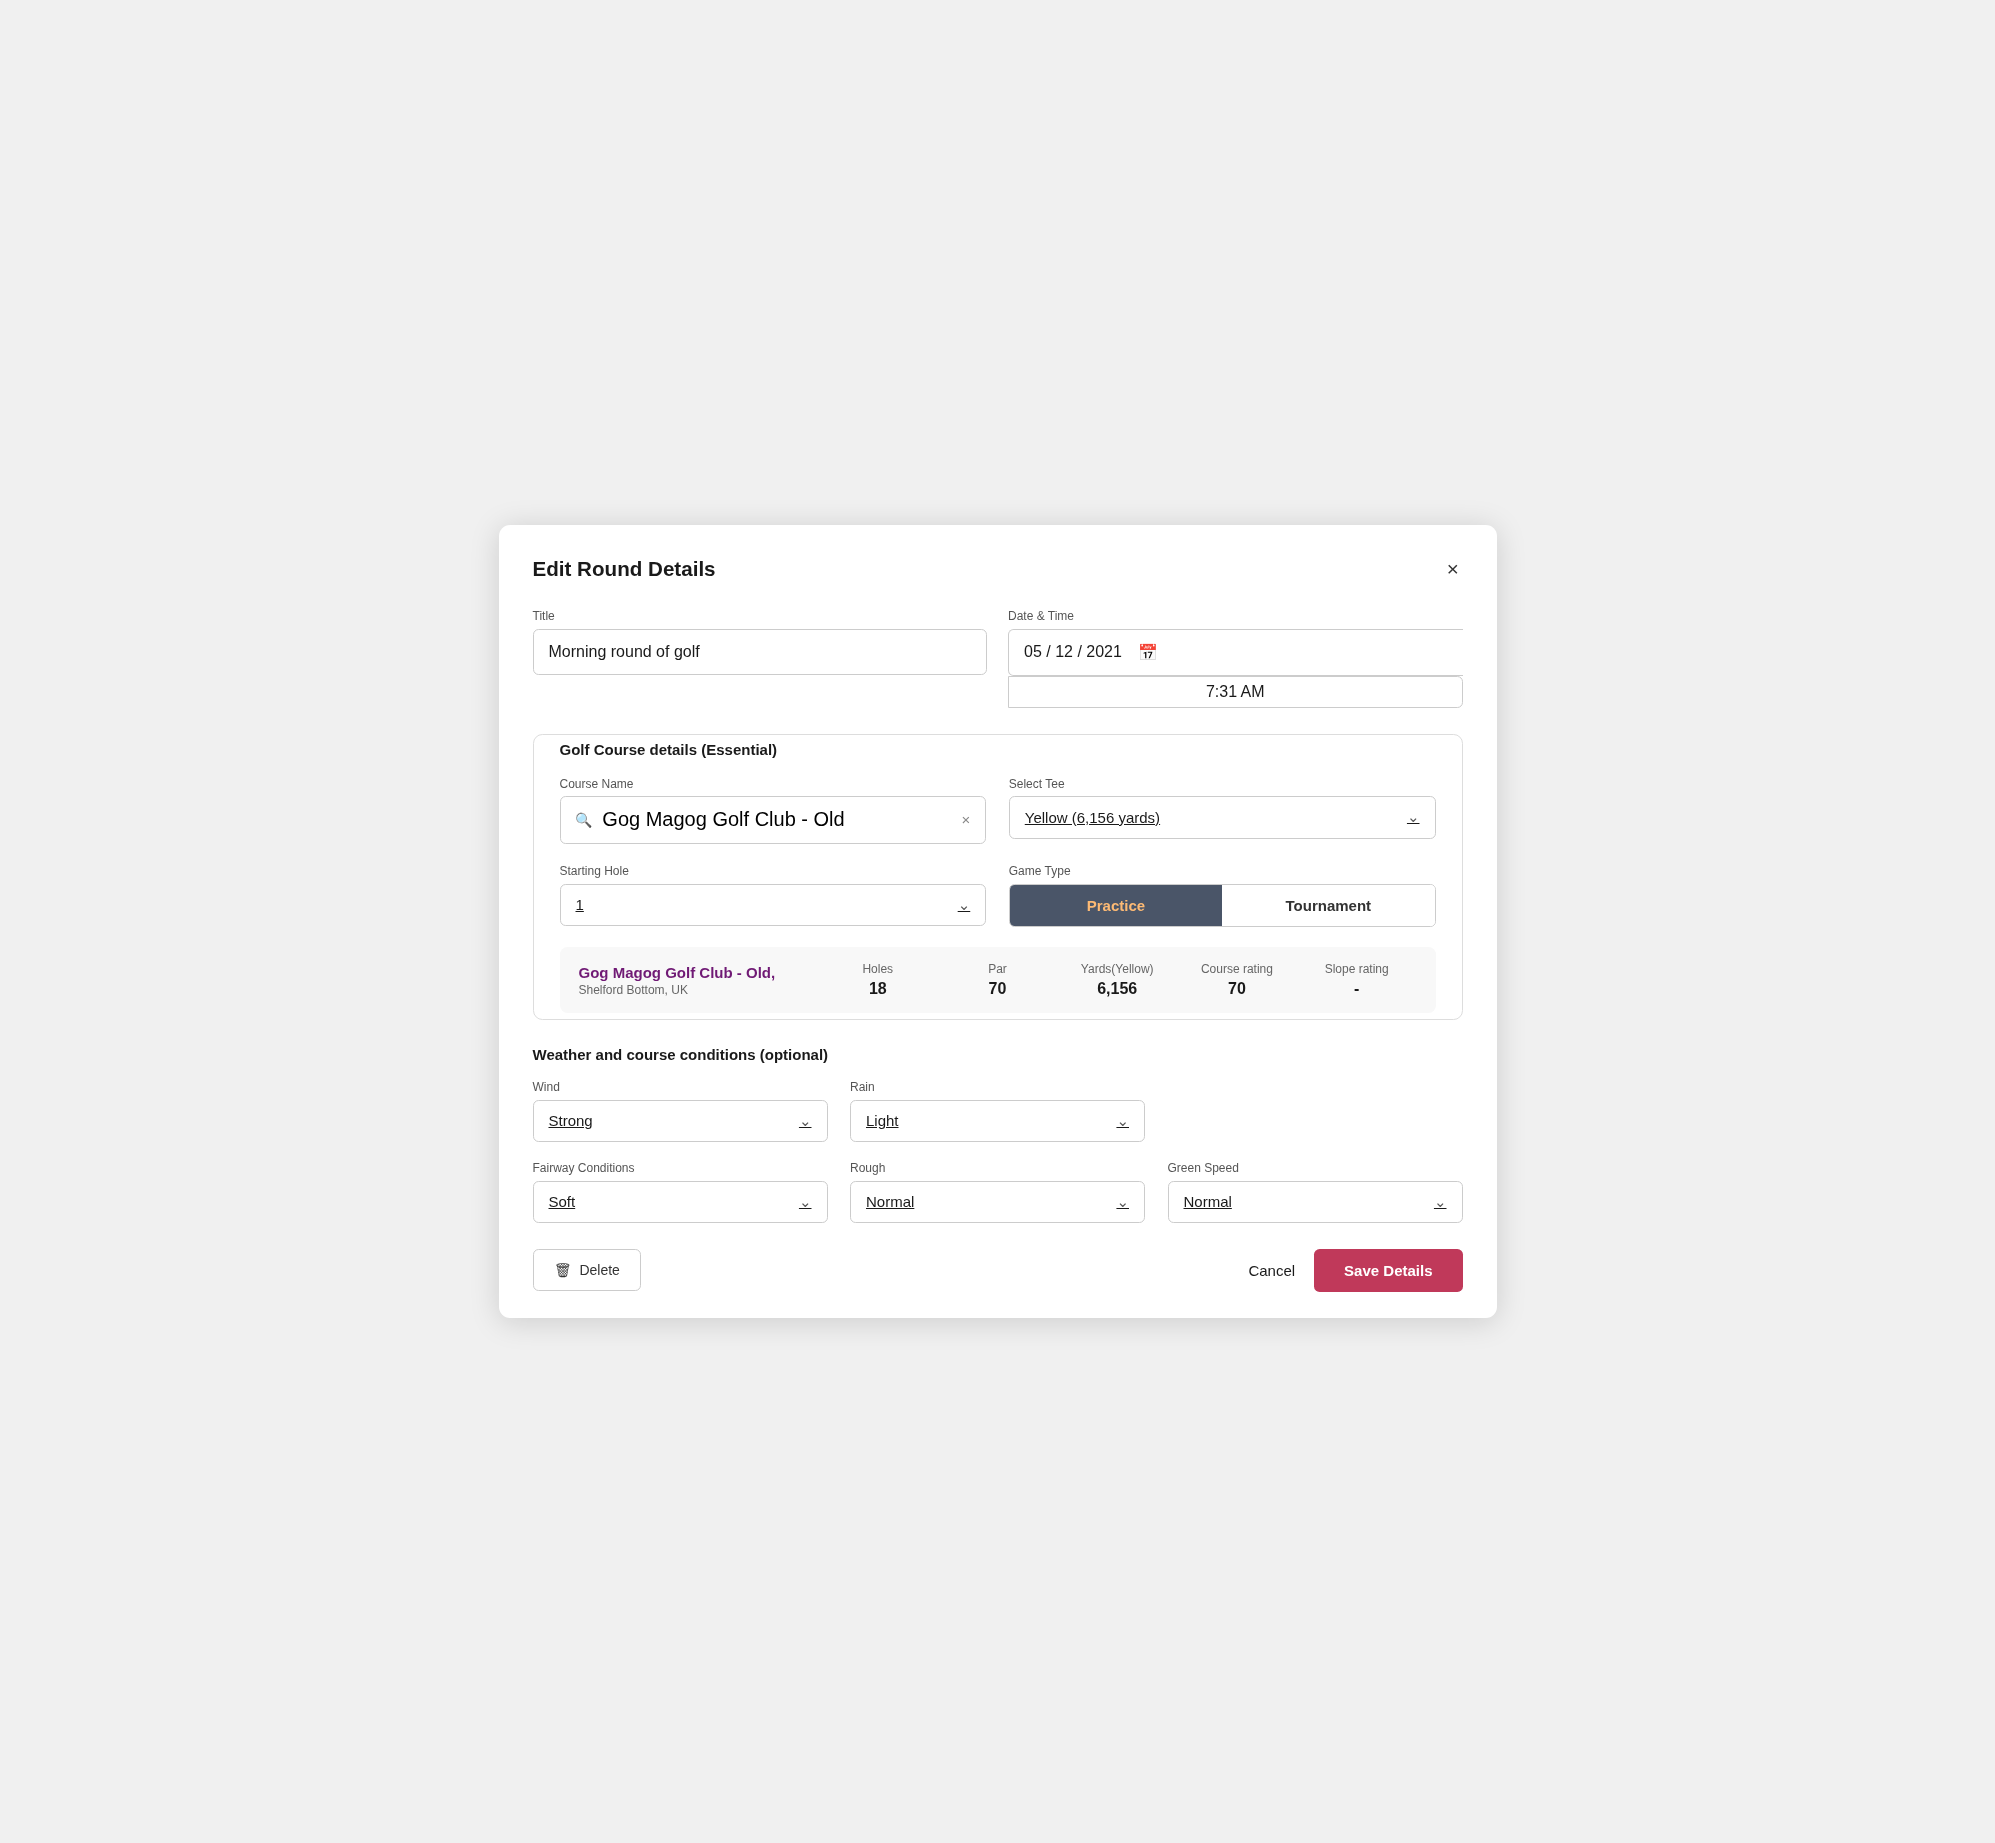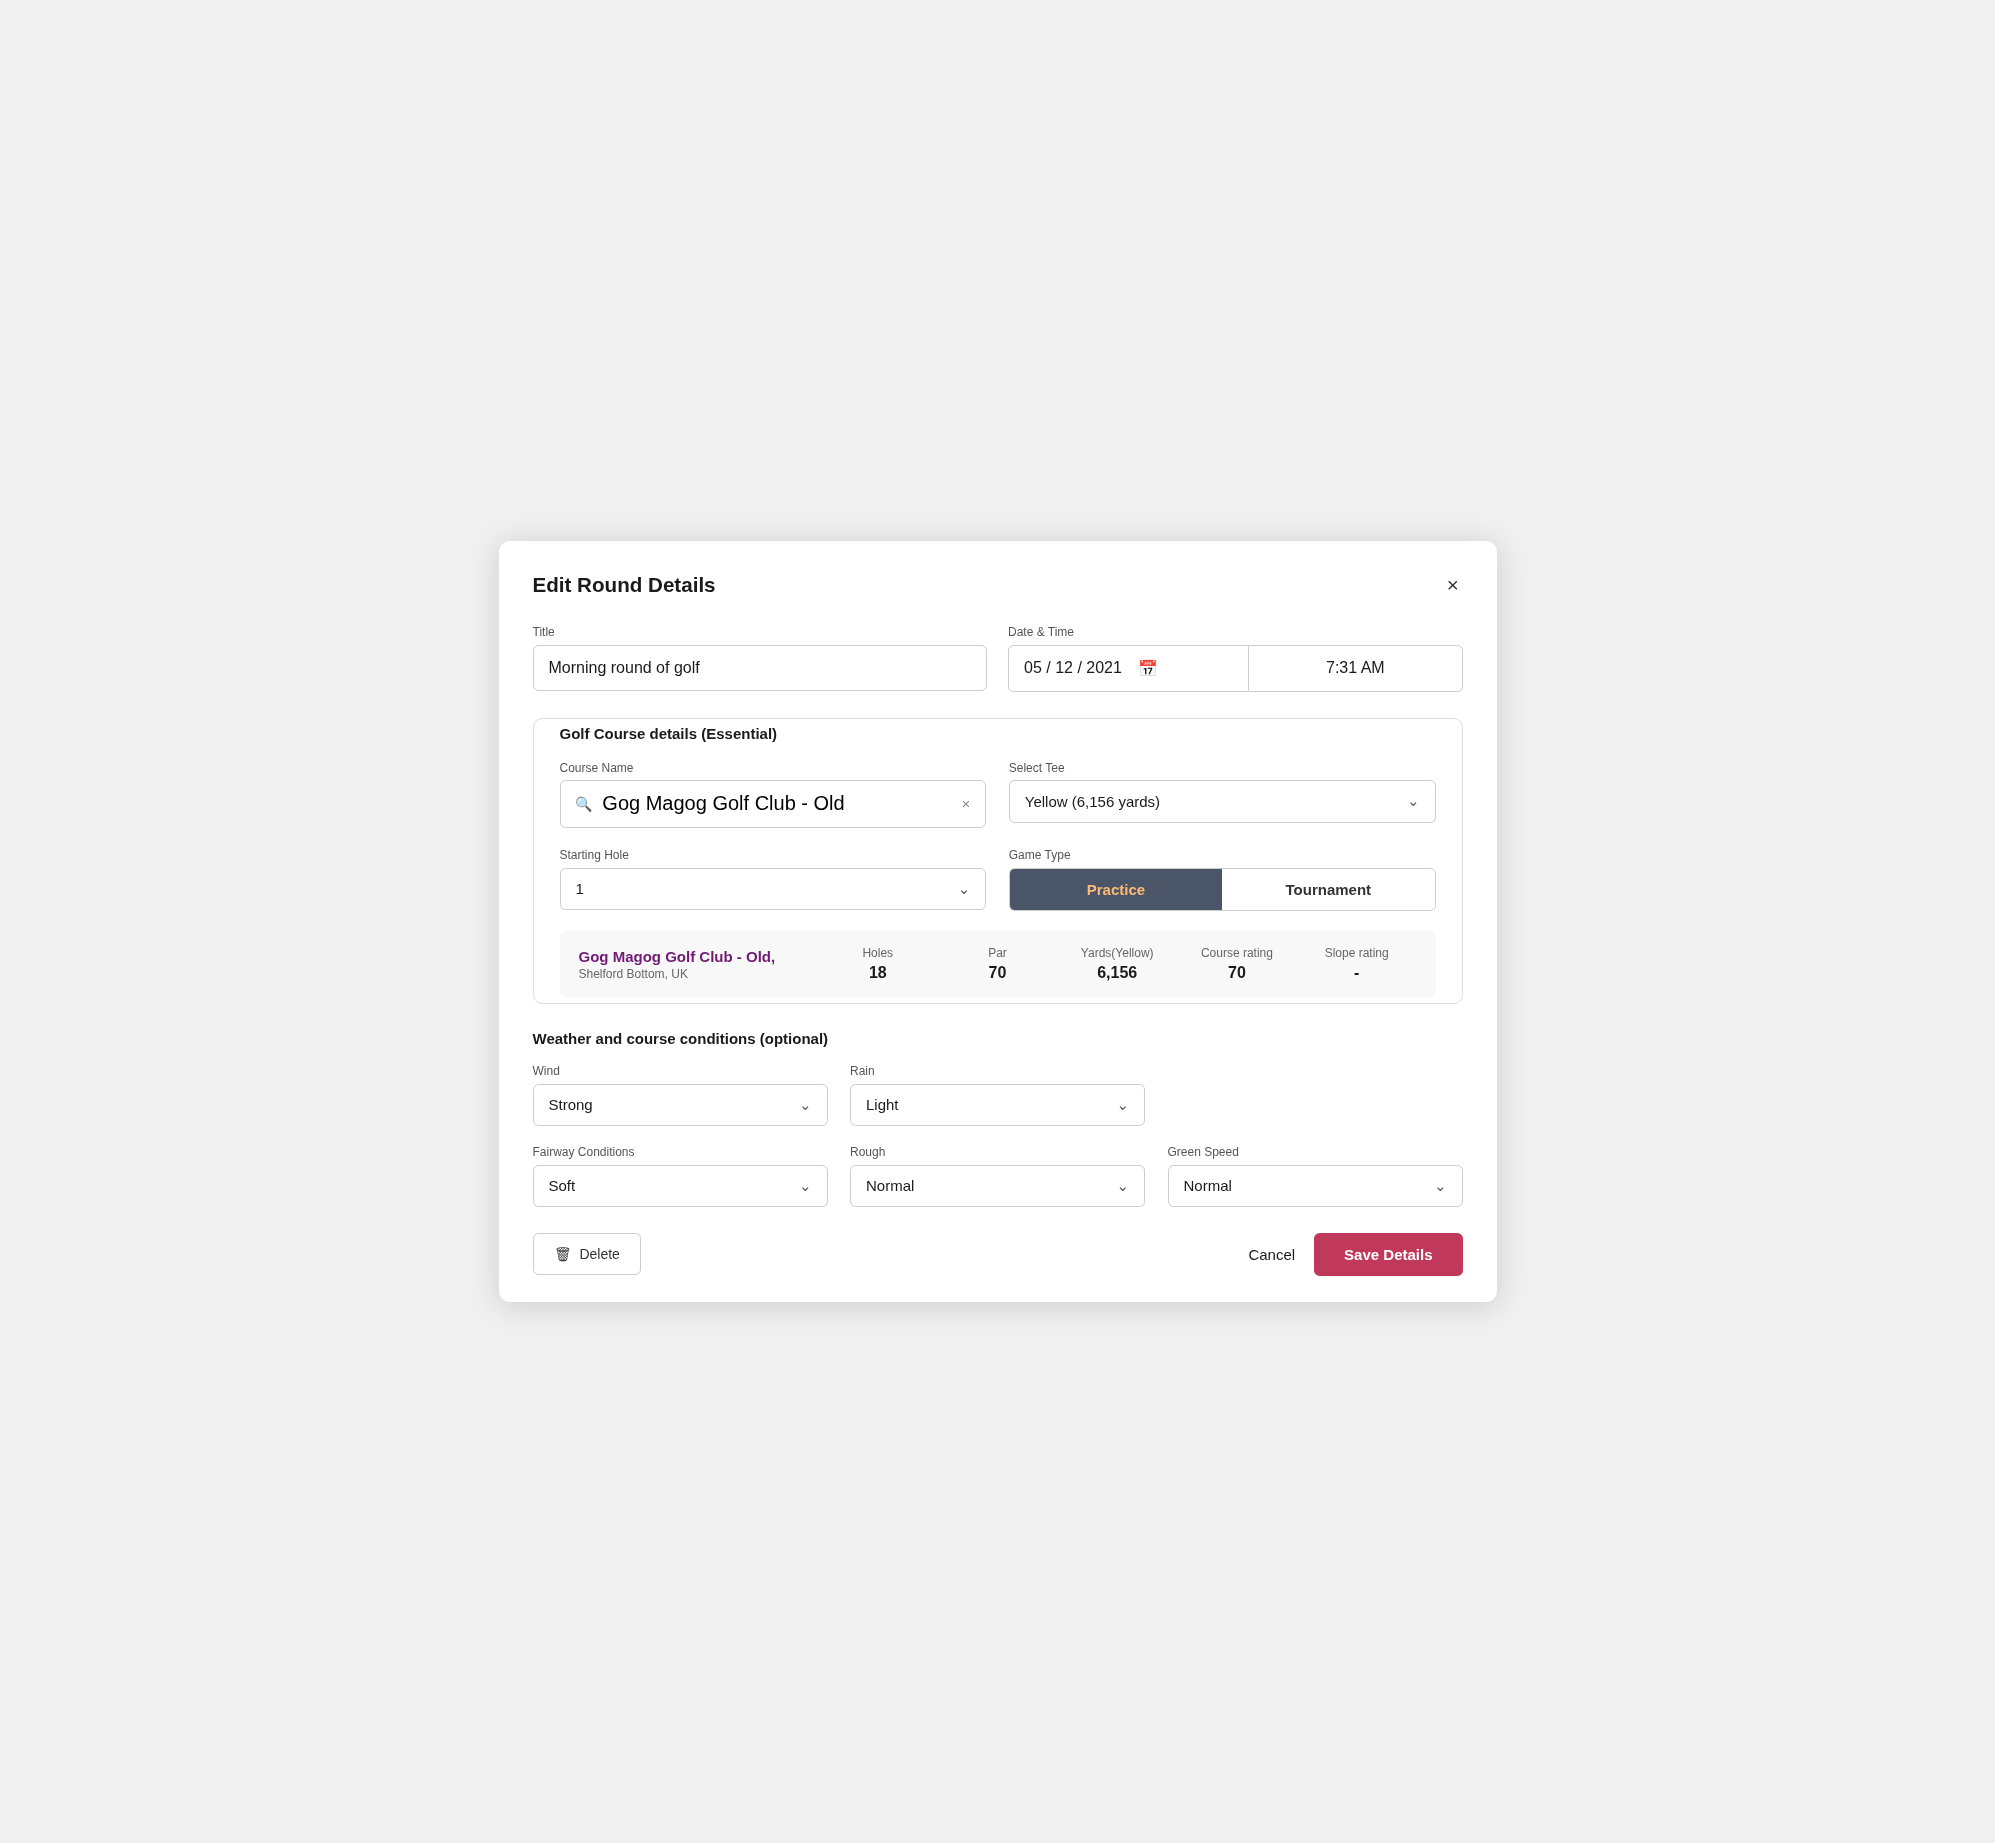--- a/index.html
+++ b/index.html
@@ -64,20 +64,21 @@
       border-radius: 5.6px;
       padding: 13px 15px;
       font-size: 16px;
       color: #1a1a1a;
       width: 100%;
       outline: none;
     }
     .datetime-inner {
       display: flex;
       gap: 0;
+      flex-direction: column;
     }
     .date-input {
       border: 1.4px solid #ccc;
       border-radius: 5.6px 0 0 5.6px;
       padding: 13px 15px;
       font-size: 16px;
       color: #1a1a1a;
       display: flex;
       align-items: center;
       gap: 9.4px;
@@ -136,20 +137,21 @@
     .select-wrap {
       border: 1.4px solid #ccc;
       border-radius: 5.6px;
       padding: 11.2px 15px;
       font-size: 15px;
       color: #1a1a1a;
       display: flex;
       align-items: center;
       justify-content: space-between;
       cursor: pointer;
+      text-decoration: underline;
     }
     .chevron { color: #555; font-size: 15px; }
     
     .game-type-toggle {
       display: flex;
       border: 1.4px solid #ccc;
       border-radius: 5.6px;
       overflow: hidden;
     }
     .toggle-btn {

